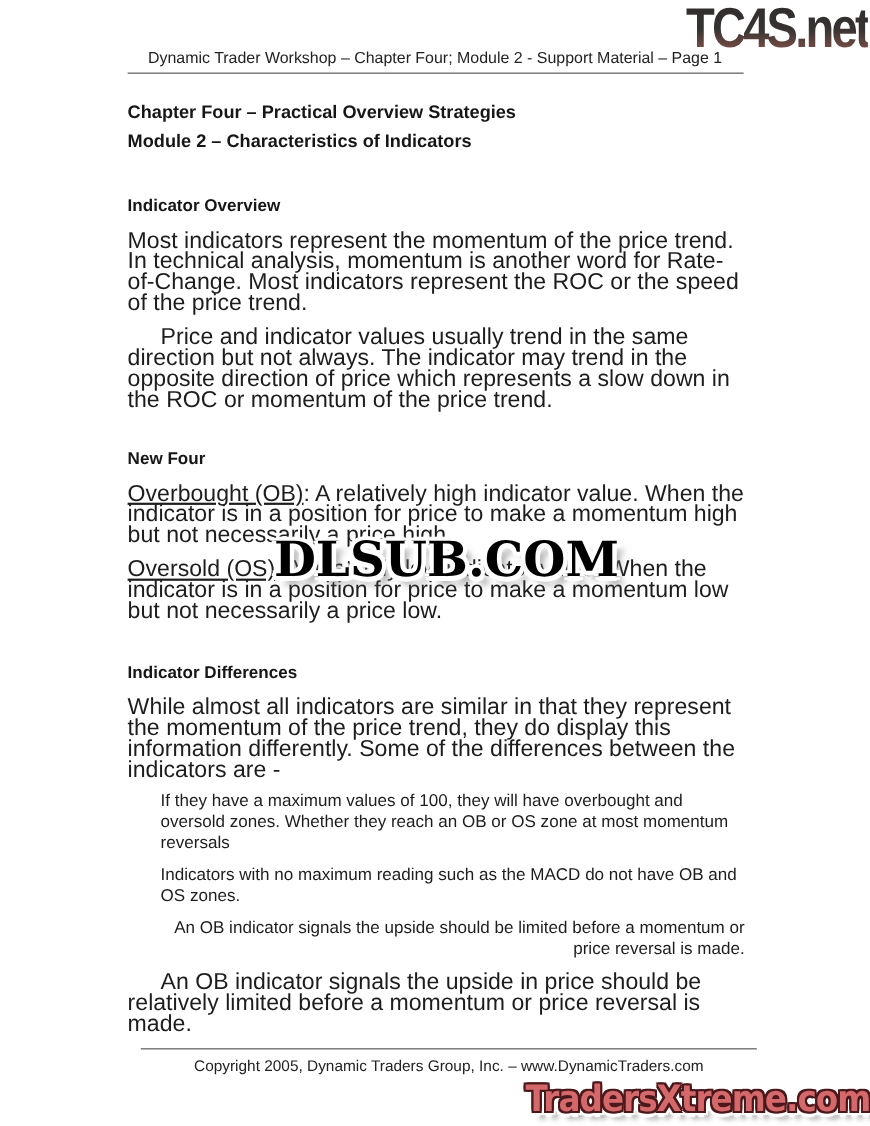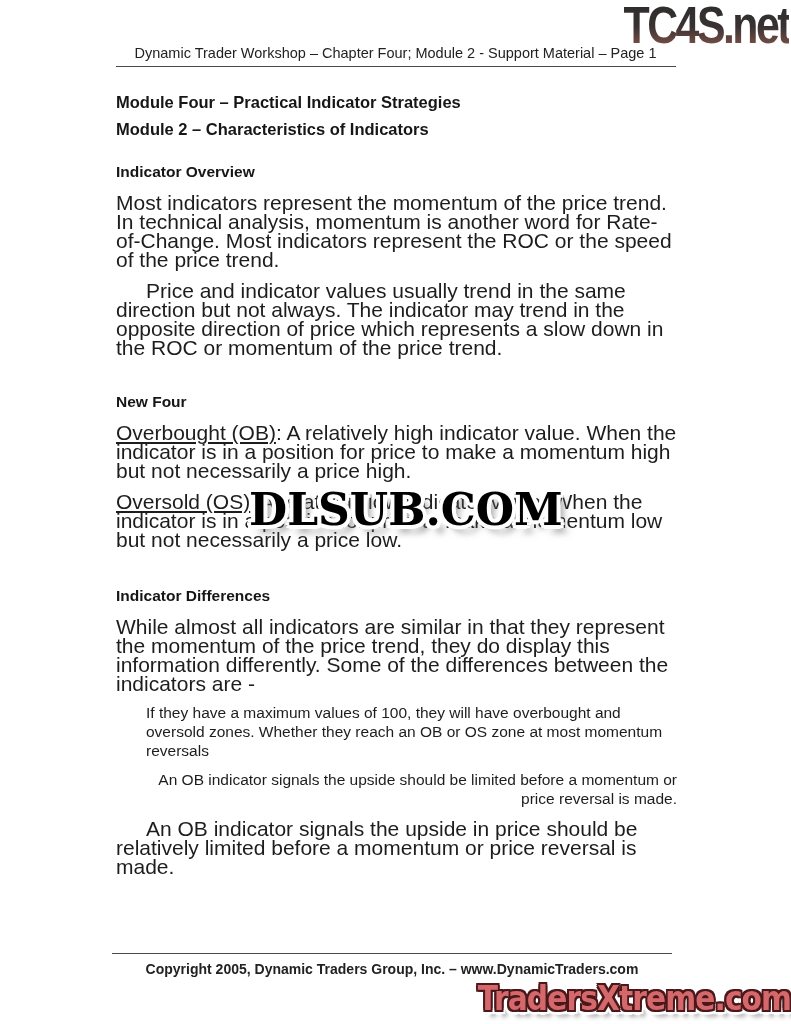--- a/index.html
+++ b/index.html
@@ -57,21 +57,21 @@
     color: #161616;
   }
   .h-chapter { margin-top: 26px; }
   .h-module  { margin-top: 8px; }
 
   .h-section {
     font-size: 15.5px;
     font-weight: bold;
     color: #161616;
   }
-  .h-overview { margin-top: 24px; }
+  .h-overview { margin-top: 40px; }
   .h-newterms { margin-top: 36px; }
   .h-diff     { margin-top: 38px; position: relative; z-index: 1; }
 
   .para {
     margin-top: 12px;
     font-size: 21px;
     line-height: 19px;
     color: #1d1d1d;
   }
   .indent { text-indent: 30px; }
@@ -104,24 +104,23 @@
       -3px -3px 0 #ffffff, 3px -3px 0 #ffffff,
       -3px 3px 0 #ffffff, 3px 3px 0 #ffffff,
       -4px 0 0 #ffffff, 4px 0 0 #ffffff,
       0 -4px 0 #ffffff, 0 4px 0 #ffffff,
       7px 8px 6px rgba(110,110,110,0.55);
   }
 
   
   .footer {
     position: absolute;
-    left: 112px;
+    left: 128px;
     top: 953px;
     width: 560px;
-    font-weight: bold;
   }
   .footer-rule { border-top: 1.5px solid #4a4a4a; }
   .copyright {
     padding-top: 7px;
     text-align: center;
     font-size: 14px;
     color: #222222;
   }
 
   
@@ -157,21 +156,21 @@
 
   <div class="tc4s-logo">TC4S.net</div>
 
   <div>
     <div class="header-title">Dynamic Trader Workshop – Chapter Four; Module 2 - Support Material – Page 1</div>
     <div class="header-rule"></div>
   </div>
 
   <div class="content">
 
-    <div class="h-chapter">Module Four – Practical Indicator Strategies</div>
+    <div class="h-chapter">Chapter Four – Practical Overview Strategies</div>
 
     <div class="h-module">Module 2 – Characteristics of Indicators</div>
 
     <div class="h-section h-overview">Indicator Overview</div>
 
     <p class="para">Most indicators represent the momentum of the price trend. In technical analysis, momentum is another word for Rate-of-Change. Most indicators represent the ROC or the speed of the price trend.</p>
 
     <p class="para indent">Price and indicator values usually trend in the same direction but not always. The indicator may trend in the opposite direction of price which represents a slow down in the ROC or momentum of the price trend.</p>
 
     <div class="h-section h-newterms">New Four</div>
@@ -179,20 +178,21 @@
     <p class="para"><span class="term">Overbought (OB)</span><span>: A relatively high indicator value. When the indicator is in a position for price to make a momentum high but not necessarily a price high.</span></p>
 
     <p class="para"><span class="term">Oversold (OS)</span><span>: A relatively low indicator value. When the indicator is in a position for price to make a momentum low but not necessarily a price low.</span></p>
 
     <div class="h-section h-diff">Indicator Differences</div>
 
     <p class="para">While almost all indicators are similar in that they represent the momentum of the price trend, they do display this information differently. Some of the differences between the indicators are -</p>
 
     <div class="diff-list">
       <p class="list-item">If they have a maximum values of 100, they will have overbought and oversold zones. Whether they reach an OB or OS zone at most momentum reversals</p>
+      <p class="list-item">Indicators with no maximum reading such as the MACD do not have OB and OS zones.</p>
       <p class="list-item">An OB indicator signals the upside should be limited before a momentum or price reversal is made.</p>
     </div>
 
 
     <p class="para indent closing-next">An OB indicator signals the upside in price should be relatively limited before a momentum or price reversal is made.</p>
 
   </div>
 
   <div class="dlsub">DLSUB.COM</div>
 

